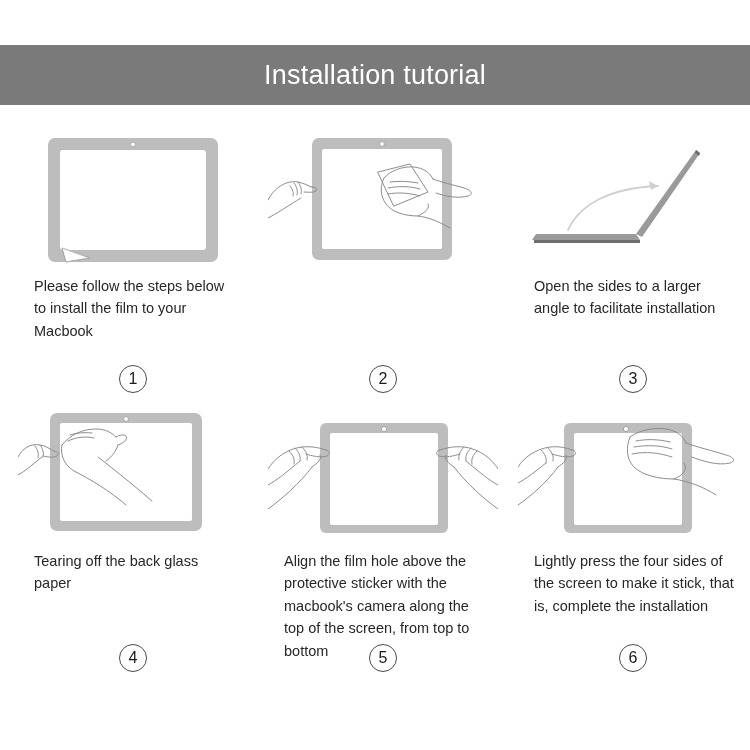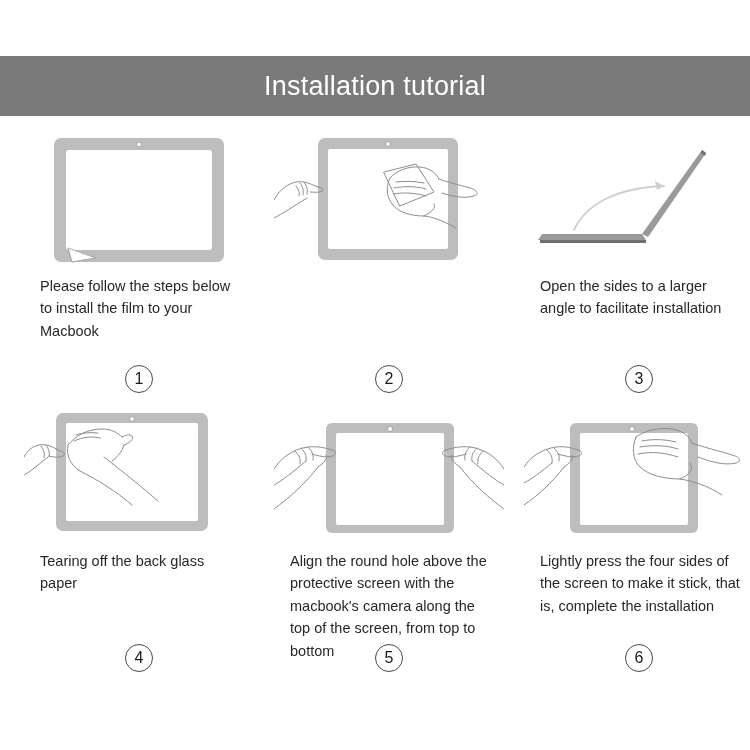--- a/index.html
+++ b/index.html
@@ -21,35 +21,34 @@
     position: absolute;
     left: 0;
     top: 45px;
     width: 750px;
     height: 60px;
     background: #7a7a7a;
     display: flex;
     align-items: center;
     justify-content: center;
     box-sizing: border-box;
-    margin-top: 11px;
   }
   .header-title {
     color: #ffffff;
     font-size: 27px;
     font-weight: 400;
     letter-spacing: 0.2px;
     line-height: 1;
     white-space: nowrap;
   }
 
   
   .steps-grid {
     position: absolute;
-    left: 14px;
+    left: 8px;
     top: 130px;
     width: 736px;
     display: grid;
     grid-template-columns: repeat(3, 250px);
     grid-template-rows: 275px 275px;
   }
   .step-cell {
     position: relative;
     box-sizing: border-box;
     padding: 0 10px;
@@ -226,21 +225,21 @@
           <path d="M172 45 C168 46 167 49 171 51 C177 53 186 51 192 49"></path>
           <path d="M196 42 C192 46 190 50 191 55"></path>
           <path d="M203 43 C199 47 197 51 198 56"></path>
           <path d="M209 46 C205 50 203 54 204 59"></path>
           <path d="M230 80 C222 76 210 66 198 56"></path>
           <path d="M230 104 C216 94 198 78 186 62"></path>
           <path d="M186 62 C180 58 176 54 178 50"></path>
         </g>
       </svg>
     </div>
-    <div class="step-caption">Align the round hole above the protective screen with the macbook's camera along the top of the screen, from top to bottom</div>
+    <div class="step-caption">Align the film hole above the protective sticker with the macbook's camera along the top of the screen, from top to bottom</div>
     <div class="step-badge">5</div>
   </div>
 
   <div class="step-cell row2">
     <div class="figure">
       <svg viewBox="0 0 230 135" xmlns="http://www.w3.org/2000/svg">
         <rect x="46" y="18" width="128" height="110" rx="6" fill="#bdbdbd"></rect>
         <rect x="56" y="28" width="108" height="92" rx="2" fill="#ffffff"></rect>
         <circle cx="108" cy="24" r="2.6" fill="#ffffff" stroke="#9c9c9c" stroke-width="0.9"></circle>
         <g fill="none" stroke="#8d8d8d" stroke-width="1" stroke-linecap="round" stroke-linejoin="round">

